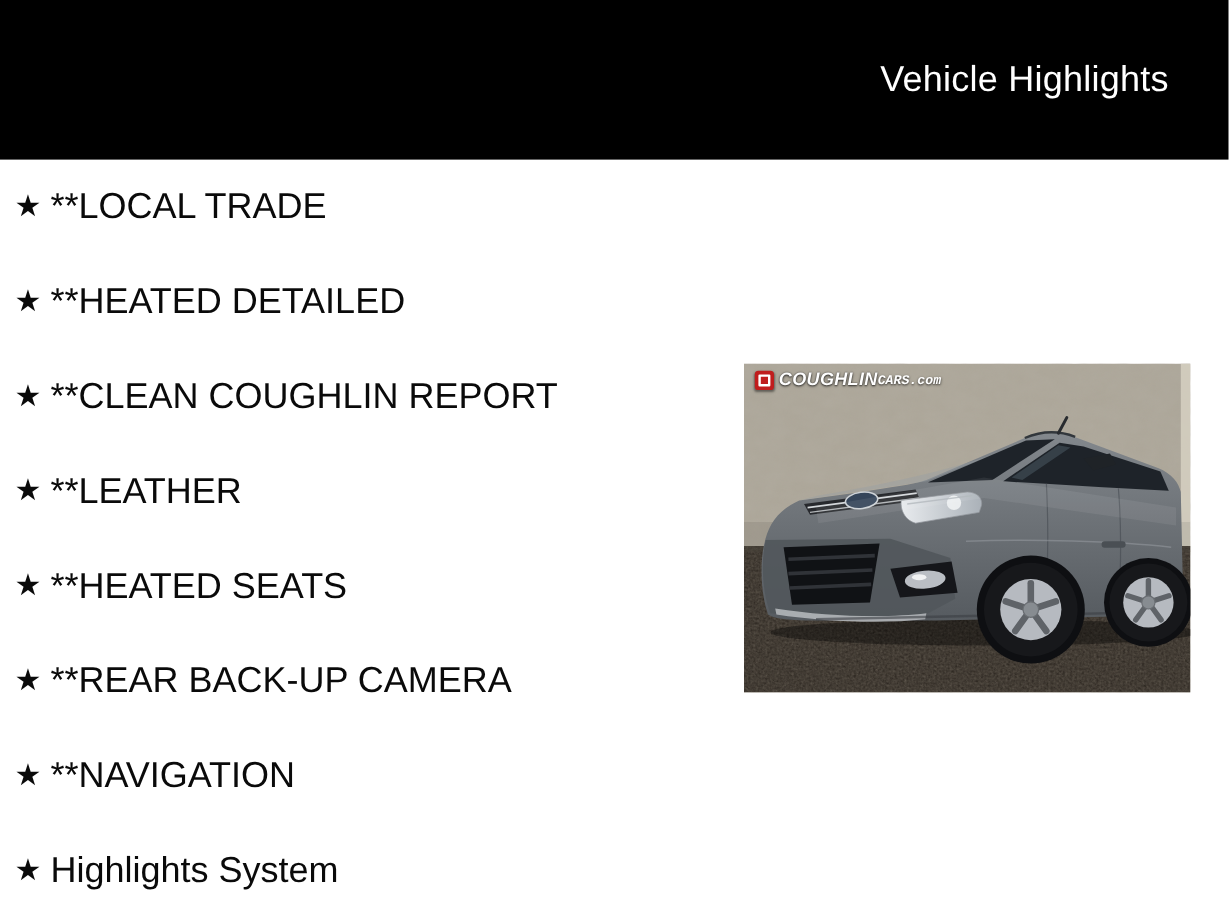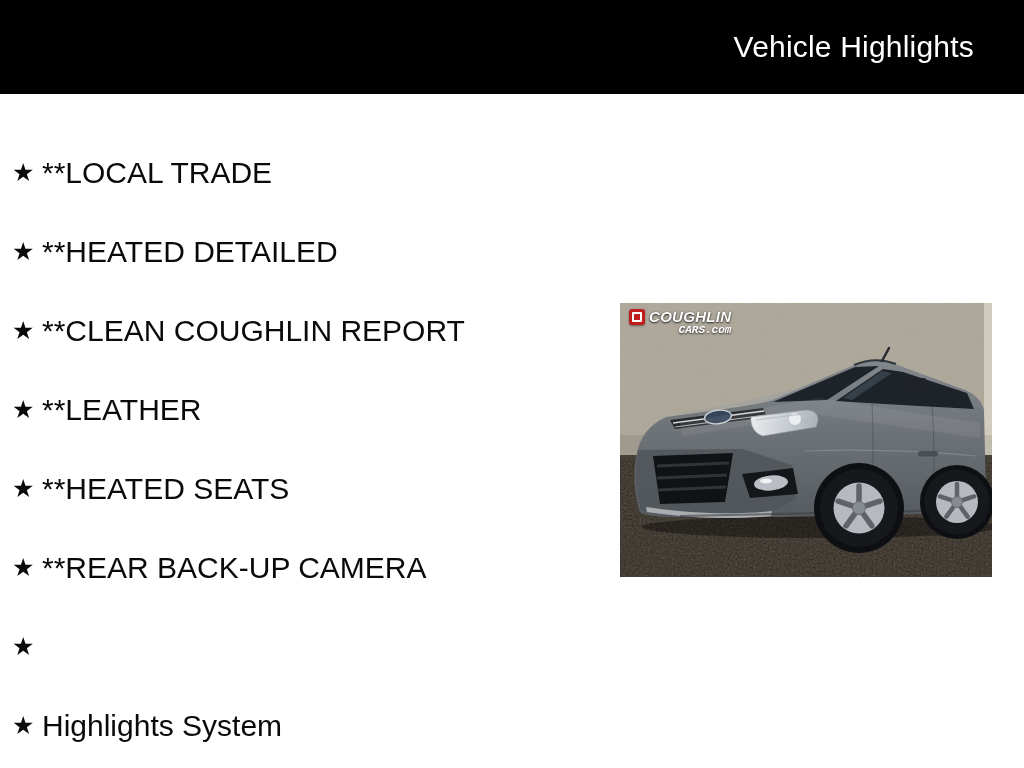--- a/index.html
+++ b/index.html
@@ -2,21 +2,21 @@
 <html style="--page-bg: #ffffff; --header-bg: #000000; --header-fg: #ffffff; --text: #0a0a0a; --wall: #ada79a; --wall-edge: #d4cec0; --floor: #2e2822; --car-body: #6e7378; --car-body-dark: #53585d; --glass: #1e2329; --tire: #17181b; --alloy: #b6bac0; --chrome: #d3d7da; --logo-red: #c01d1d;"><head>
 <meta charset="utf-8">
 <style>
   html,body{margin:0;padding:0;background:#fff;}
   .slide{
     position:relative;width:1024px;height:768px;overflow:hidden;
     background:var(--page-bg,#ffffff);
     font-family:"Liberation Sans","DejaVu Sans",sans-serif;
   }
   .header{
-    position:absolute;top:0;left:0;width:1024px;height:94px;
+    position:absolute;top:0;left:0;width:1024px;height:133px;
     background:var(--header-bg,#000000);
     display:flex;align-items:center;justify-content:flex-end;
     padding-right:50px;box-sizing:border-box;
   }
   .header h1{
     margin:0;font-size:30px;font-weight:400;letter-spacing:.2px;
     color:var(--header-fg,#ffffff);
   }
   .highlights{
     position:absolute;top:133px;left:0;margin:0;padding:0;list-style:none;
@@ -38,21 +38,21 @@
   .watermark{
     position:absolute;top:6px;left:9px;display:flex;align-items:flex-start;gap:4px;
   }
   .wm-icon{
     width:16px;height:16px;flex:none;border-radius:3px;position:relative;
     background:var(--logo-red,#c01d1d);box-shadow:0 1px 2px rgba(0,0,0,.45);
   }
   .wm-icon::before{
     content:"";position:absolute;inset:3px;border:2px solid #ffffff;border-radius:1px;
   }
-  .wm-text{display:flex;flex-direction:column;line-height:1.05;align-items:center;}
+  .wm-text{display:flex;flex-direction:row;line-height:1.05;align-items:center;}
   .wm-brand{
     font-size:15px;font-weight:700;font-style:italic;color:#ffffff;letter-spacing:.3px;
     text-shadow:0 1px 2px rgba(0,0,0,.8),0 0 1px rgba(0,0,0,.6);
   }
   .wm-domain{
     font-size:11px;font-weight:700;font-style:italic;color:#ffffff;align-self:flex-end;
     text-shadow:0 1px 2px rgba(0,0,0,.8);
     font-family:Liberation Mono, monospace;
   }
   
@@ -93,20 +93,21 @@
     <li>
       <span class="star">★</span>
       <span class="label">**HEATED SEATS</span>
     </li>
     <li>
       <span class="star">★</span>
       <span class="label">**REAR BACK-UP CAMERA</span>
     </li>
     <li>
       <span class="star">★</span>
+      <span class="label">**NAVIGATION</span>
     </li>
     <li>
       <span class="star">★</span>
       <span class="label">Highlights System</span>
     </li>
   </ul>
 
   <figure class="photo">
     <svg viewBox="0 0 372 274" preserveAspectRatio="none" aria-hidden="true">
       <defs>

